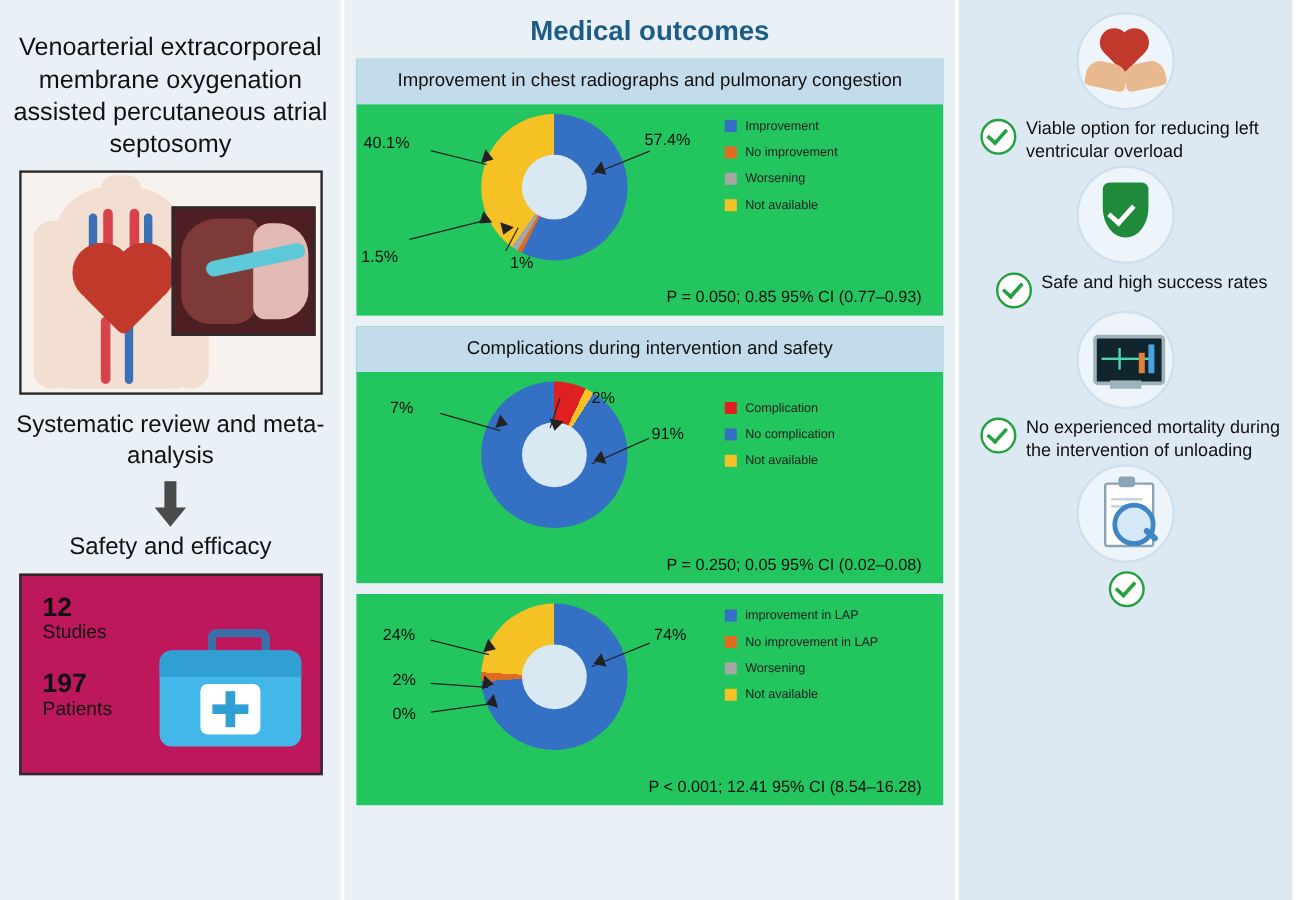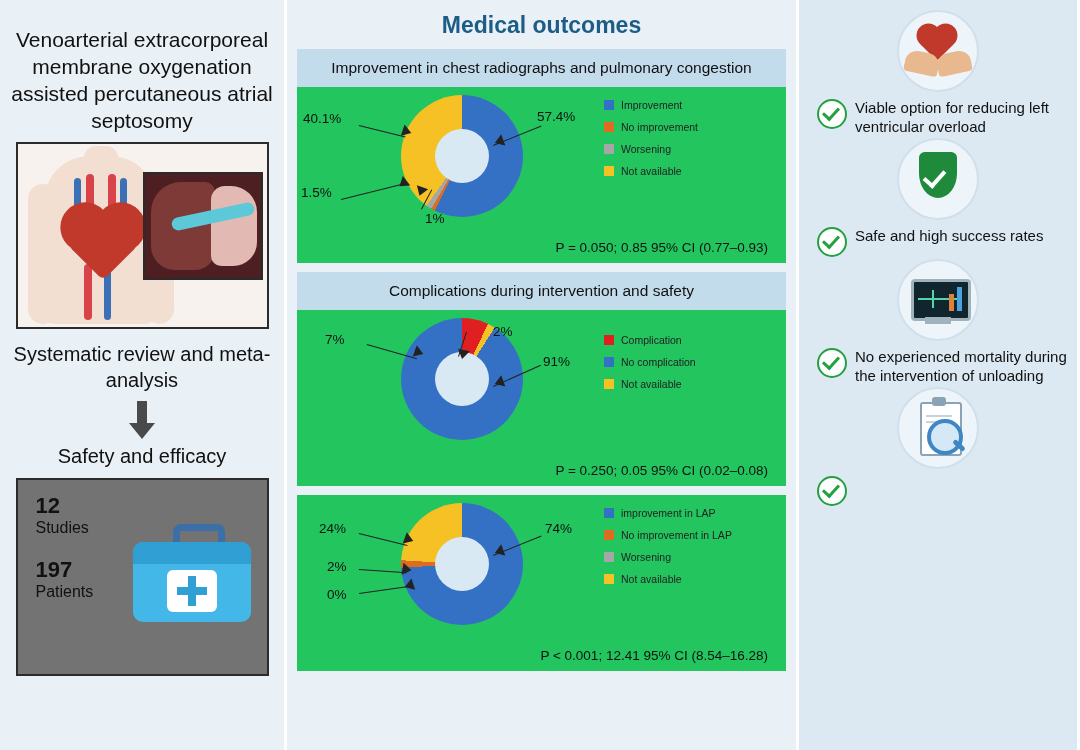--- a/index.html
+++ b/index.html
@@ -138,23 +138,23 @@
     border-top:16px solid #4a4a4a;
   }
   .left-sub2 {
     font-size: 20px;
     color: #111;
     text-align: center;
     margin-bottom: 10px;
   }
   .stats-box {
     width: 253px;
-    height: 198px;
+    height: 168px;
     border: 2px solid #2b2b2b;
-    background: #737373;
+    background: #be185d;
     position: relative;
     box-sizing: border-box;
     padding: 14px 0 0 18px;
   }
   .stat-num {
     font-size: 22px; font-weight: bold; color:#111; line-height: 24px;
   }
   .stat-lab {
     font-size: 16px; color:#111; line-height: 20px; margin-bottom: 20px;
   }
@@ -299,20 +299,21 @@
     border: 2px solid #cfe0ec;
     position: relative;
     margin-bottom: 6px;
   }
   .ta-row {
     display: flex;
     align-items: flex-start;
     width: 100%;
     padding-left: 10px;
     box-sizing: border-box;
+    justify-content: center;
   }
   .check {
     width: 26px; height: 26px; border-radius: 50%;
     border: 2.6px solid #23a03f;
     position: relative;
     flex: 0 0 auto;
     margin-right: 8px;
     margin-top: 1px;
     background: #ffffff;
   }
@@ -457,21 +458,21 @@
       <div class="panel-head">Improvement in chest radiographs and pulmonary congestion</div>
       <div class="panel-body">
         <div class="donut-wrap">
           <div class="donut" style="background: conic-gradient(#3471c4 0deg 206.6deg, #dd6b20 206.6deg 210.2deg, #a6a6a6 210.2deg 215.6deg, #f5c125 215.6deg 360deg);"></div>
         </div>
 
         <div class="callout" style="left:6px; top:24px;">40.1%</div>
         <div class="lead" style="left:62px; top:38px; width:48px; transform: rotate(14deg);"></div>
         <div class="lead-head" style="left:104px; top:40px; transform: rotate(108deg);"></div>
 
-        <div class="callout" style="left:4px; top:98px;">1.5%</div>
+        <div class="callout" style="left:4px; top:119px;">1.5%</div>
         <div class="lead" style="left:44px; top:112px; width:62px; transform: rotate(-14deg);"></div>
         <div class="lead-head" style="left:100px; top:92px; transform: rotate(232deg);"></div>
 
         <div class="callout" style="left:128px; top:124px;">1%</div>
         <div class="lead" style="left:124px; top:122px; width:22px; transform: rotate(-62deg);"></div>
         <div class="lead-head" style="left:118px; top:100px; transform: rotate(200deg);"></div>
 
         <div class="callout" style="left:240px; top:22px;">57.4%</div>
         <div class="lead" style="left:196px; top:58px; width:52px; transform: rotate(-22deg);"></div>
         <div class="lead-head" style="left:196px; top:50px; transform: rotate(250deg);"></div>

